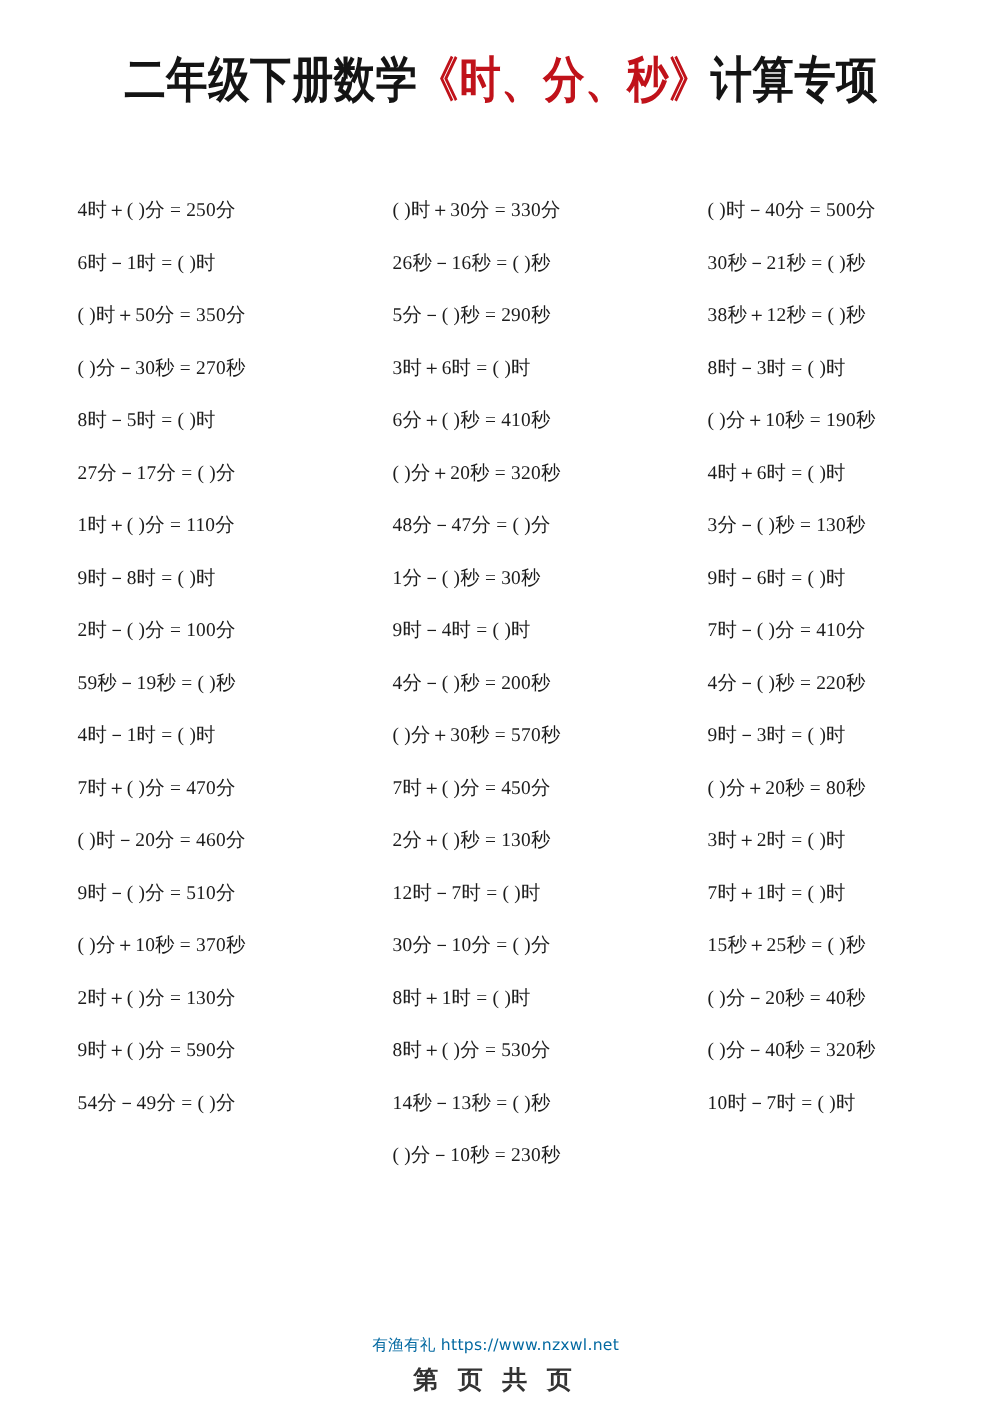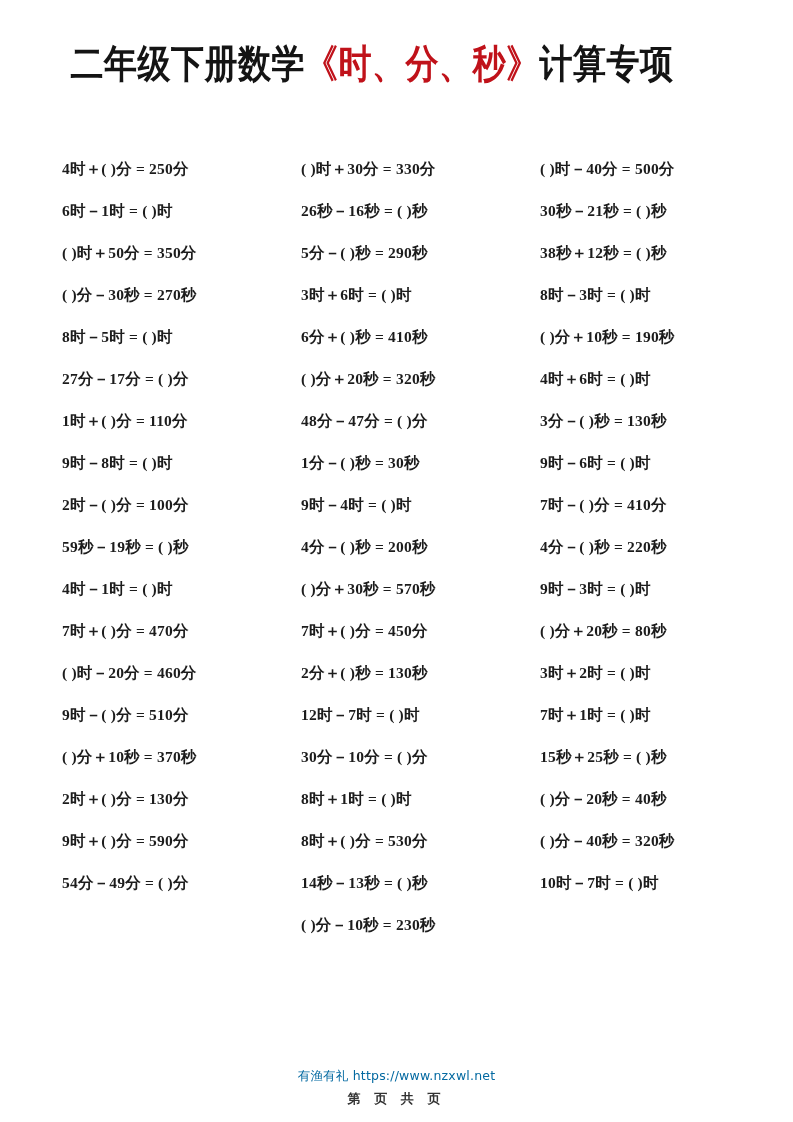--- a/index.html
+++ b/index.html
@@ -23,20 +23,21 @@
     box-sizing: border-box;
   }
 
   
   .title-wrap {
     position: absolute;
     top: 40px;
     left: 0;
     width: 744px;
     text-align: center;
+    padding-left: 29px;
   }
   .title {
     display: inline-block;
     font-family: "Liberation Sans", "DejaVu Sans", sans-serif;
     font-size: 33px;
     font-weight: bold;
     letter-spacing: 0.5px;
     line-height: 1.2;
     white-space: nowrap;
     transform: scaleY(1.18);
@@ -46,22 +47,21 @@
   .title .t-red { color: #C0121A; }
 
   
   .grid {
     position: absolute;
     top: 148px;
     left: 62px;
     width: 672px;
     display: grid;
     grid-template-columns: 236px 236px 200px;
-    column-gap: 3px;
-    font-weight: bold;
+    column-gap: 16px;
   }
   .col {
     display: flex;
     flex-direction: column;
   }
   .problem {
     height: 42px;
     line-height: 42px;
     font-size: 15.5px;
     white-space: nowrap;
@@ -81,21 +81,21 @@
     color: #0369a1;
     letter-spacing: 0.2px;
   }
   .pagemark {
     position: absolute;
     top: 1090px;
     left: 0;
     width: 793px;
     text-align: center;
     font-family: "Liberation Sans", "DejaVu Sans", sans-serif;
-    font-size: 13px;
+    font-size: 20px;
     font-weight: bold;
     color: #333333;
     letter-spacing: 5px;
   }
 </style>
 </head>
 <body>
 
 <div class="page">
 

